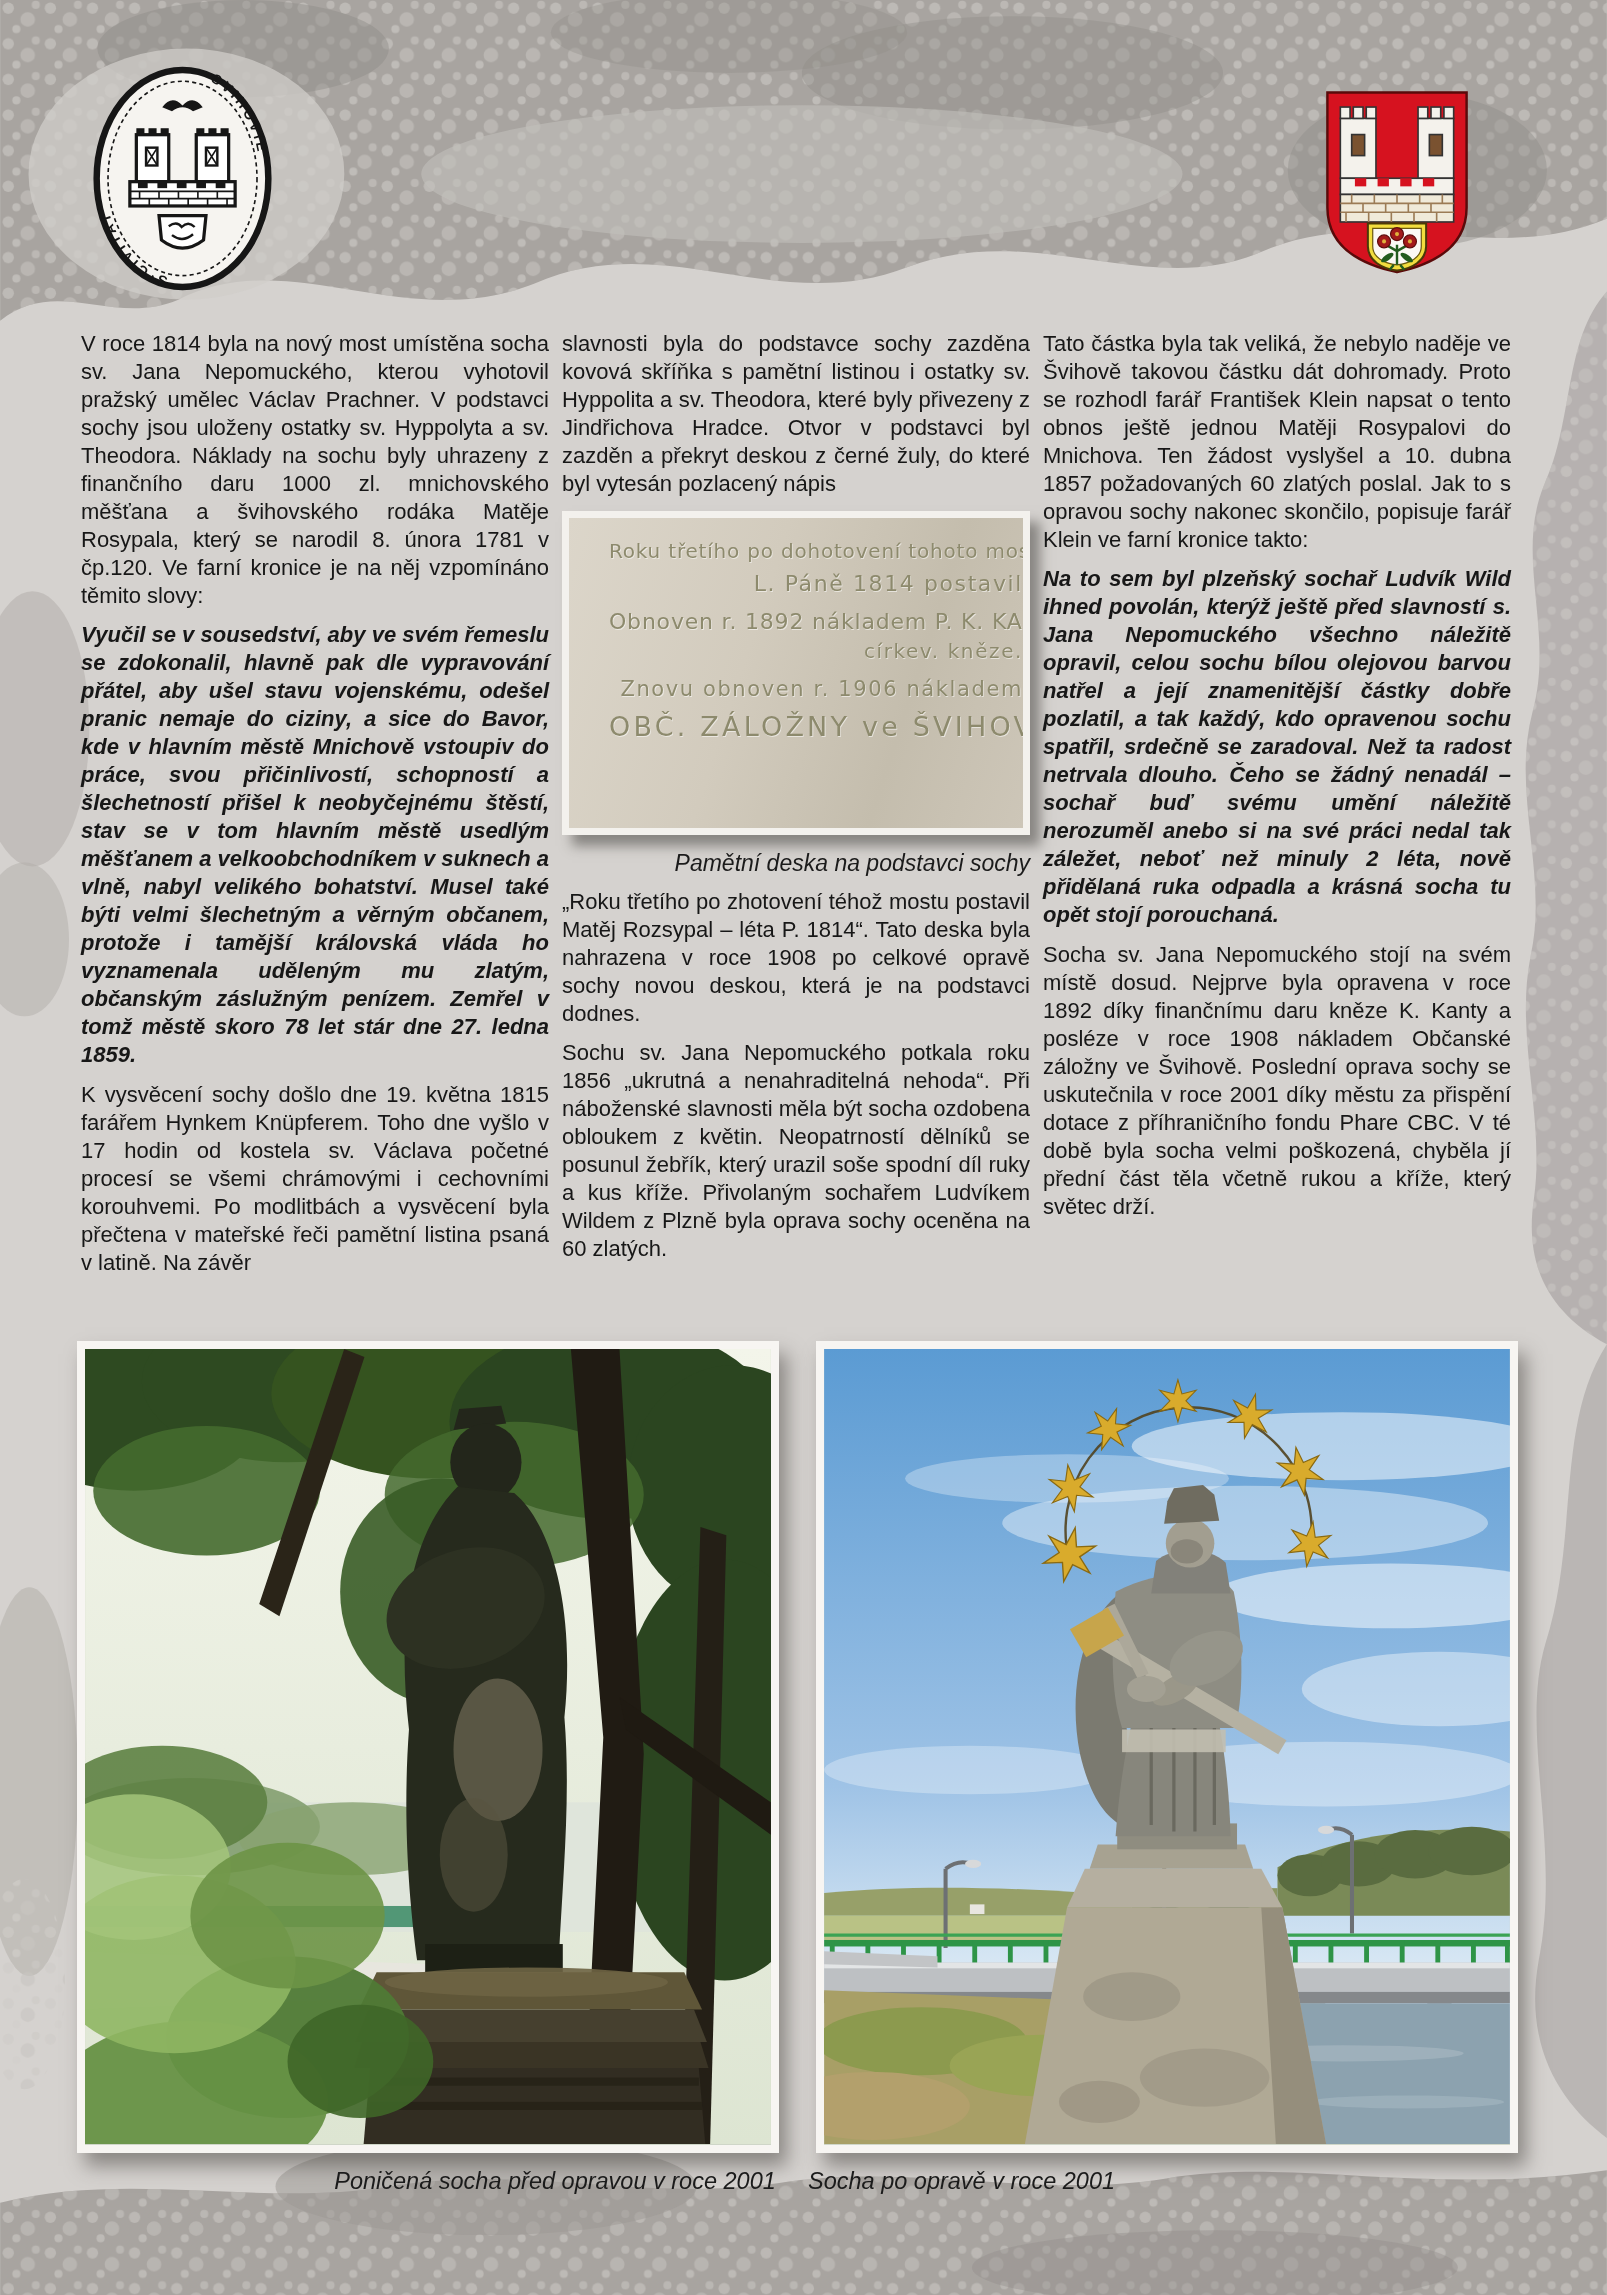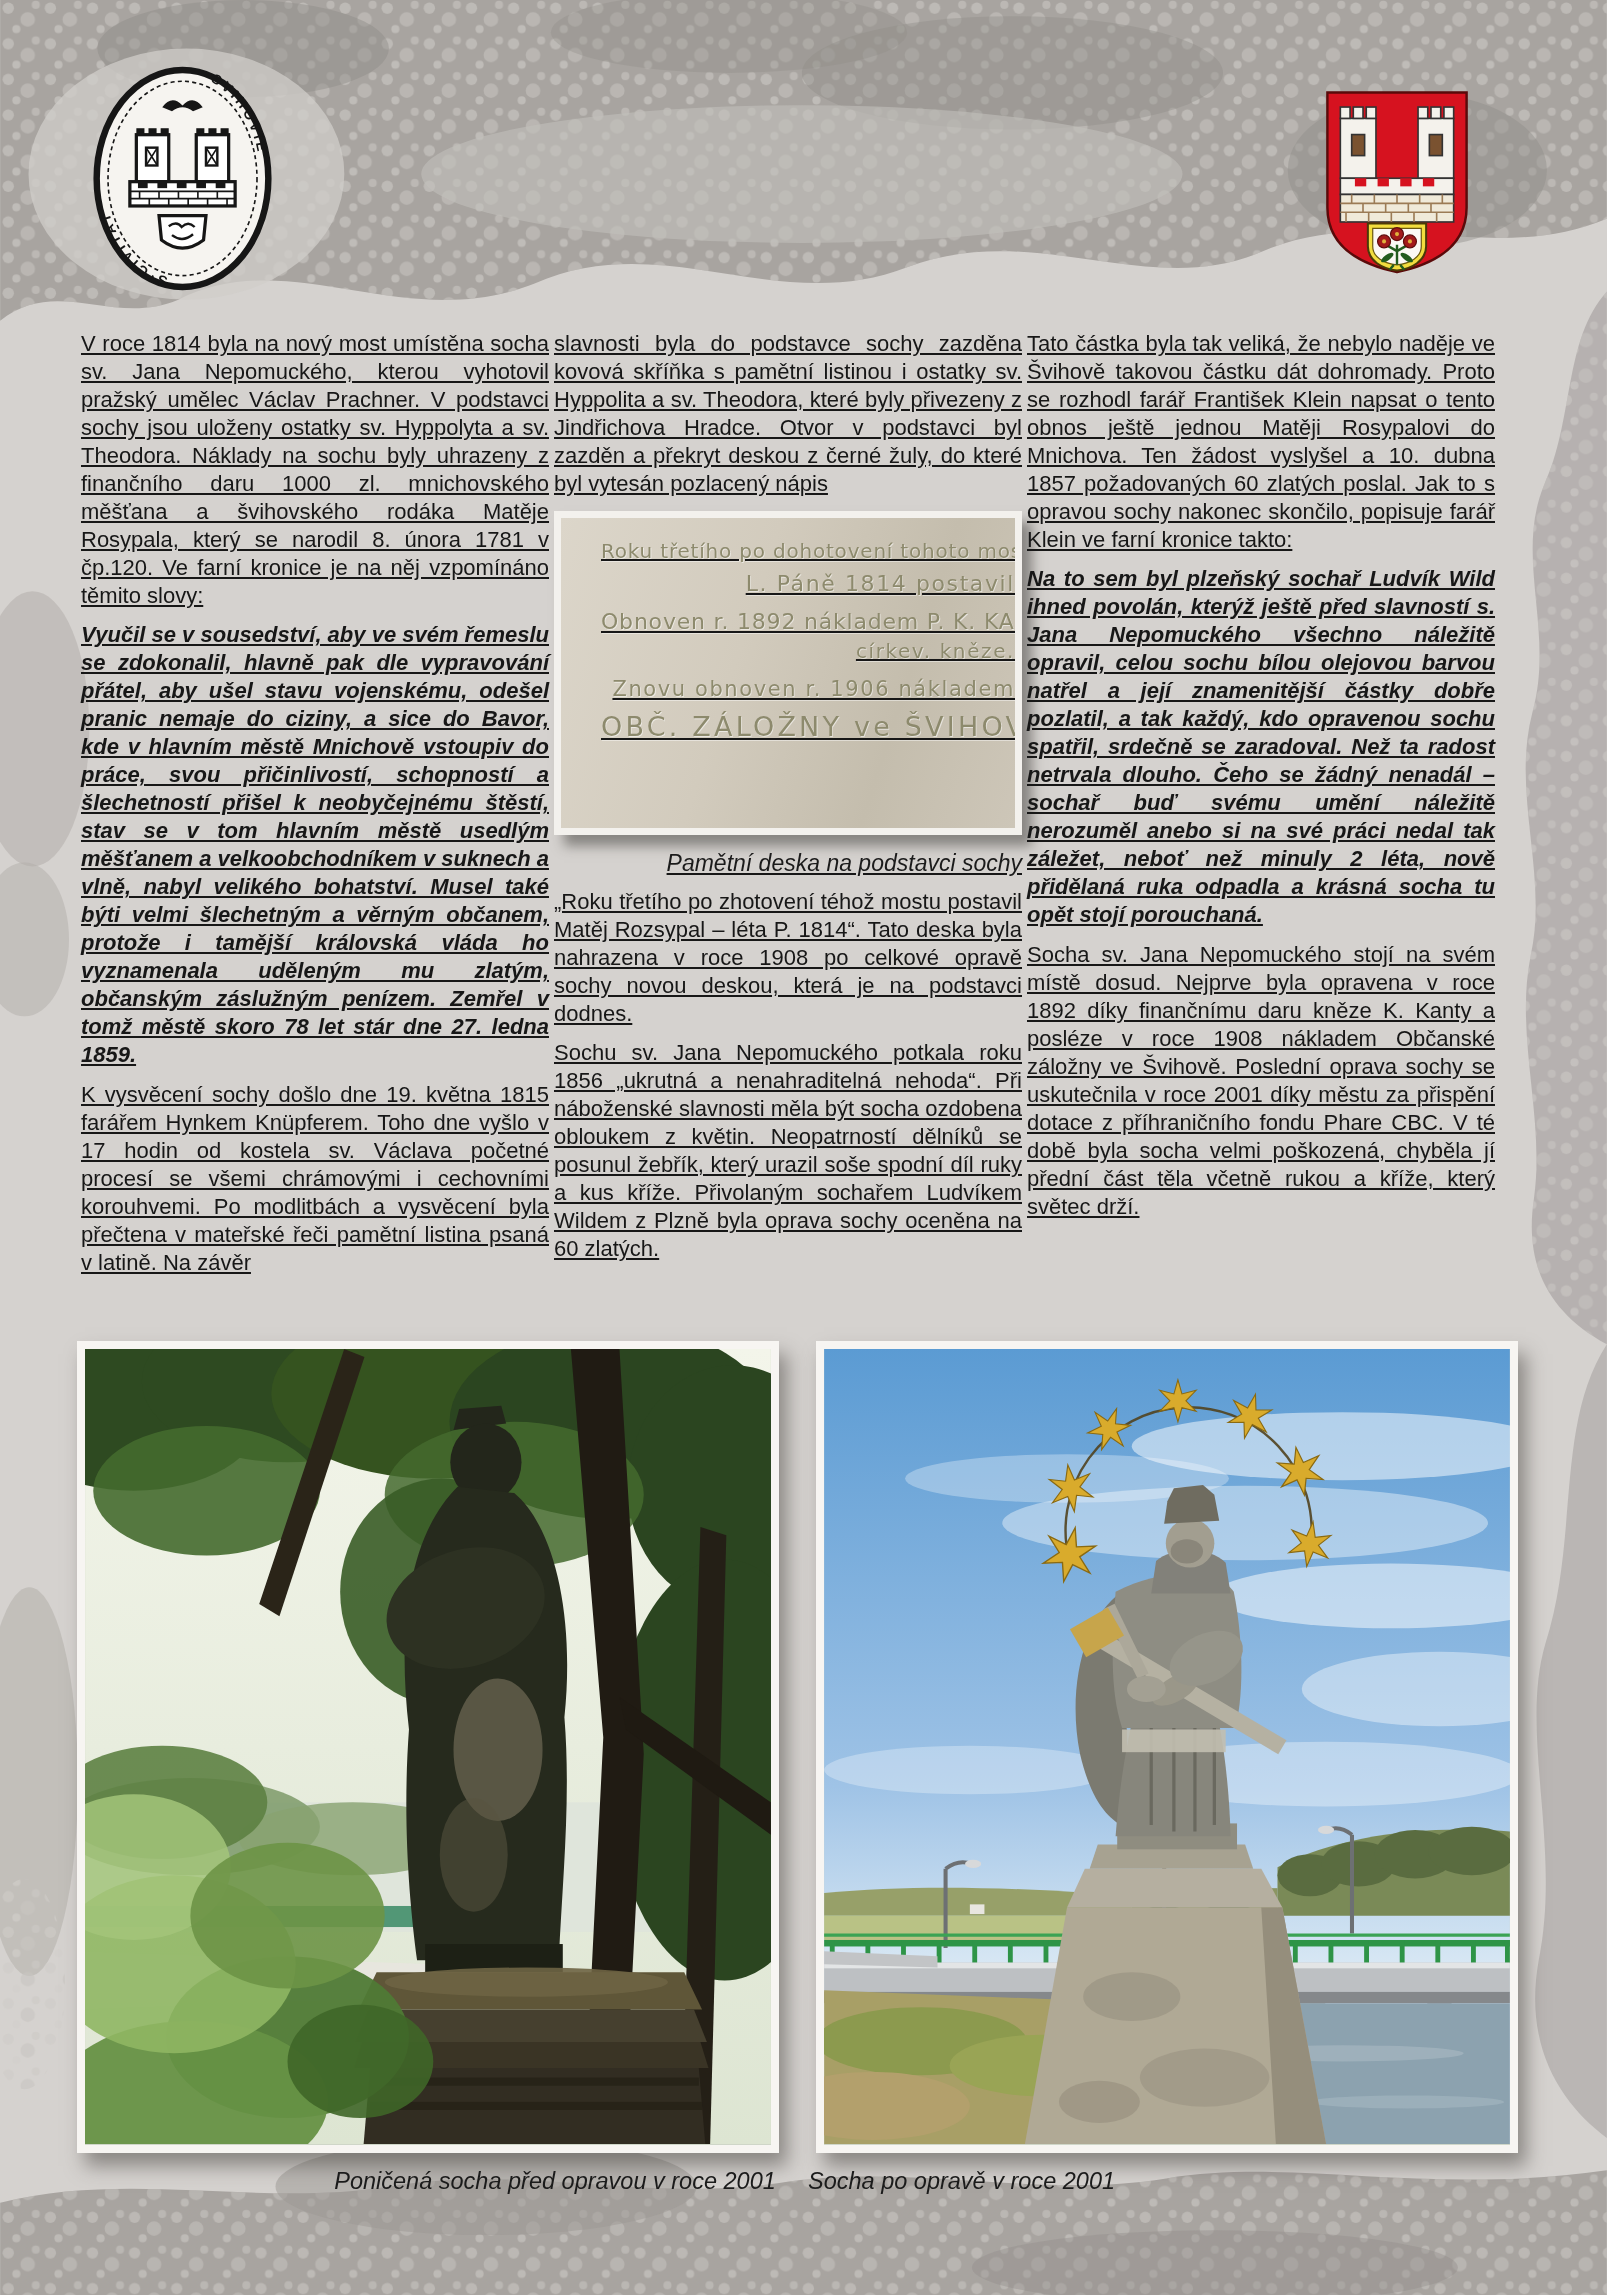--- a/index.html
+++ b/index.html
@@ -20,21 +20,21 @@
     color:#d1101f;text-shadow:4.9px 4.9px 4.9px rgba(45,40,38,.62);
     white-space:nowrap;
   }
   .sub-title{
     margin:21px 0 0;font-size:40px;font-weight:700;
     color:#efedeb;text-shadow:4px 4px 4.9px rgba(50,48,46,.8);
     white-space:nowrap;
   }
 
   
-  .columns{position:absolute;left:81px;top:330px;width:1430px;display:flex;gap:5px;text-decoration:underline;}
+  .columns{position:absolute;left:81px;top:330px;width:1430px;display:flex;gap:13px;}
   .col{width:468px;}
   .col > * + *{margin-top:11.3px;}
   p{margin:0;font-size:22px;line-height:28px;text-align:justify;hyphens:auto;overflow-wrap:break-word;}
   p.quote{font-weight:700;font-style:italic;}
 
   
   .plaque{
     box-sizing:border-box;width:468px;height:324px;margin-top:13px;
     border:7.3px solid #f3f1ed;
     background:linear-gradient(108deg,#dcd6ca 0%,#d2cbbd 40%,#c4bdad 72%,#cdc6b8 100%);

